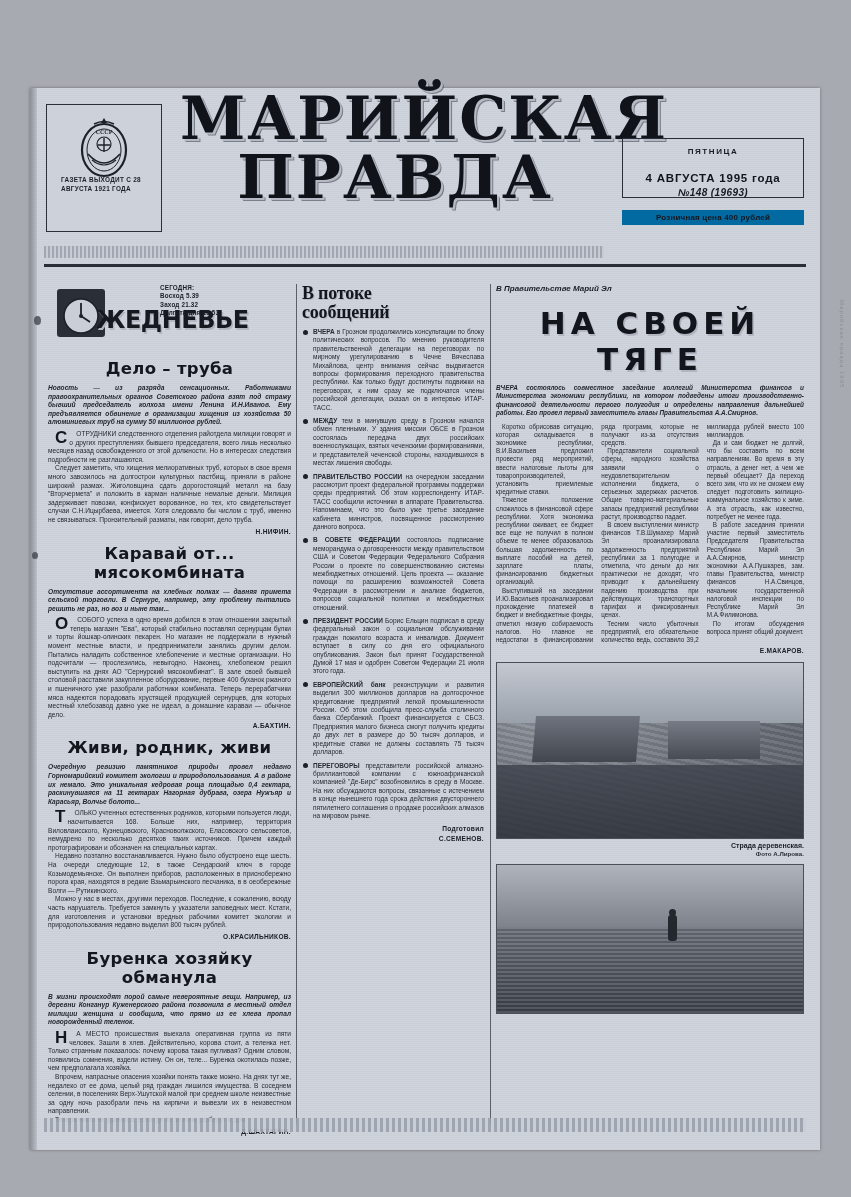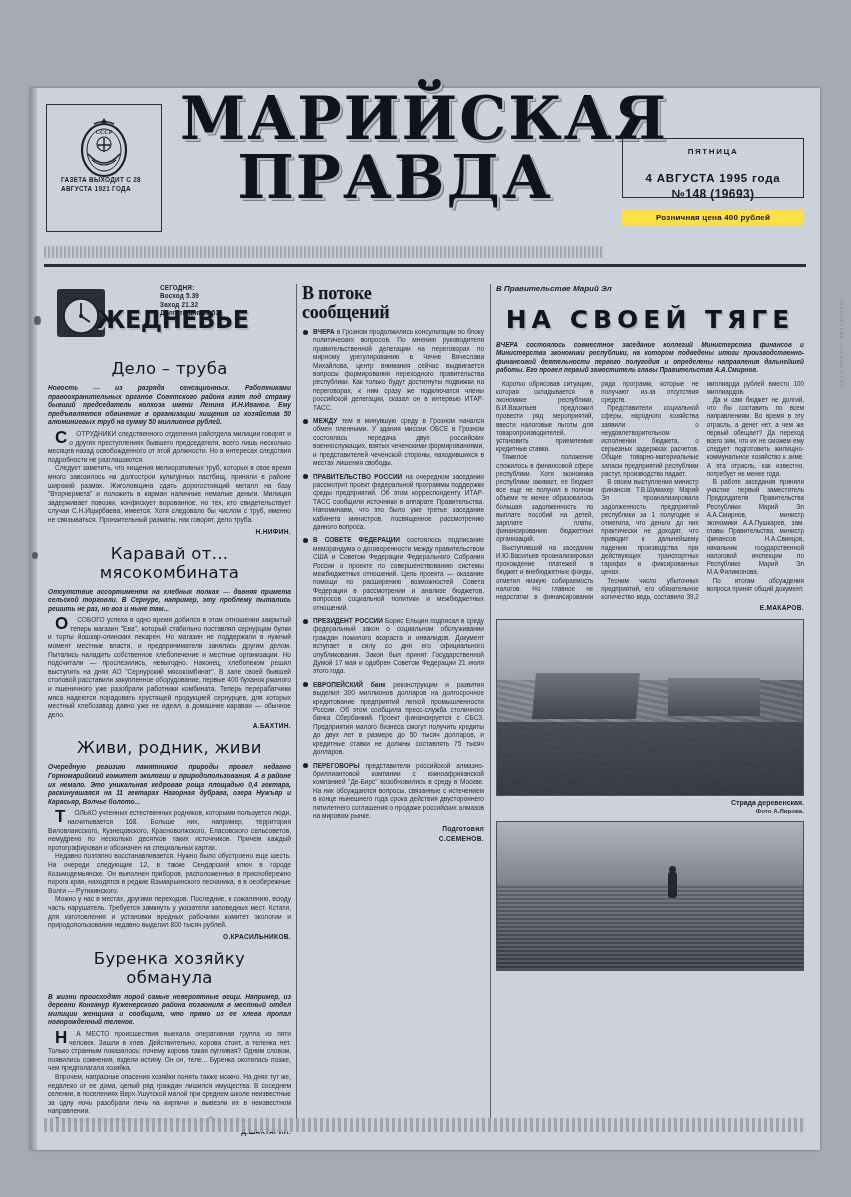--- a/index.html
+++ b/index.html
@@ -20,22 +20,22 @@
   .title-wrap{position:absolute;left:150px;top:4px;width:430px;text-align:center;}
   .title-l1,.title-l2{font-family:"DejaVu Serif",serif;font-weight:bold;color:#10131a;
     letter-spacing:2px;line-height:.92;
     text-shadow:2px 2px 0 #b4b9c4, 3px 3px 0 rgba(40,44,54,.5);}
   .title-l1{font-size:59px;}
   .title-l2{font-size:60px;margin-top:4px;}
   .datebox{position:absolute;left:592px;top:50px;width:182px;height:60px;border:1px solid #2a2e36;
     text-align:center;padding-top:8px;box-sizing:border-box;}
   .dw{font-size:8px;font-weight:bold;letter-spacing:1.6px;color:#181b22;}
   .dd{font-size:11.5px;font-weight:bold;letter-spacing:.8px;color:#12151c;margin-top:16px;}
-  .dn{font-size:12px;font-weight:bold;letter-spacing:.4px;color:#181b22;margin-top:3px;}
-  .pricebar{position:absolute;left:592px;top:122px;width:182px;height:15px;background:#fde047;
+  .dn{font-size:10px;font-weight:bold;letter-spacing:.4px;color:#181b22;margin-top:3px;font-style:italic;}
+  .pricebar{position:absolute;left:592px;top:122px;width:182px;height:15px;background:#0369a1;
     text-align:center;line-height:15px;font-size:8px;font-weight:bold;color:#14171e;letter-spacing:.2px;}
   .halftone{position:absolute;left:14px;top:158px;width:560px;height:12px;
     background:repeating-linear-gradient(90deg,#9aa0ab 0 2px,#c6cbd4 2px 4px),
                repeating-linear-gradient(0deg,#a6acb7 0 2px,#cbd0d8 2px 4px);
     opacity:.85;}
   
   .hr-thick{position:absolute;left:14px;width:762px;height:3px;background:#2a2e37;}
   .vr{position:absolute;width:1px;background:#5a5f69;}
   
   .col{position:absolute;box-sizing:border-box;}
@@ -44,40 +44,40 @@
   .colR{left:466px;top:196px;width:308px;}
   
   .ej{position:relative;height:66px;margin-bottom:4px;}
   .ej-clock{position:absolute;left:6px;top:2px;width:54px;height:54px;}
   .ej-word{position:absolute;left:48px;top:22px;font-family:"DejaVu Sans",sans-serif;
     font-weight:bold;font-size:24px;letter-spacing:-.5px;color:#16191f;
     text-shadow:1.5px 1.5px 0 #b0b5c0;}
   .ej-today{position:absolute;left:112px;top:0px;font-size:6.3px;line-height:8.4px;
     font-weight:bold;color:#1b1e25;letter-spacing:.2px;}
   
-  h2.hl{font-family:"DejaVu Sans",sans-serif;font-weight:normal;font-size:16.5px;
+  h2.hl{font-family:"DejaVu Sans",sans-serif;font-weight:bold;font-size:16.5px;
     text-align:center;color:#14171d;margin:9px 0 6px;letter-spacing:.3px;}
   .lede{font-size:6.6px;line-height:8.6px;font-style:italic;font-weight:bold;
     text-align:justify;color:#22262e;margin:0 0 3px;}
   .body{font-size:6.6px;line-height:8.6px;text-align:justify;color:#262a32;margin:0;}
   .body p{margin:0;text-indent:7px;}
   .dropcap:first-letter{float:left;font-size:17px;line-height:14px;font-weight:bold;
     padding:1px 2px 0 0;color:#14171d;}
   .byline{font-size:6.6px;font-weight:bold;text-align:right;color:#1b1e25;margin-top:3px;letter-spacing:.3px;}
   
   .flow-title{font-family:Liberation Serif, serif;font-weight:bold;font-size:18px;
     line-height:19px;color:#14171d;margin:0 0 6px;letter-spacing:-.2px;
     text-shadow:1px 1px 0 #b4b9c4;}
   .item{position:relative;padding-left:11px;margin-bottom:5px;}
   .bullet{position:absolute;left:1px;top:1.5px;width:5px;height:5px;border-radius:50%;background:#1d2028;}
   .item .txt{font-size:6.5px;line-height:8.4px;text-align:justify;color:#262a32;}
   .item .lead{font-weight:bold;}
   
   .kicker{font-size:8px;font-style:italic;font-weight:bold;text-align:left;color:#1b1e25;margin:0 0 12px;}
-  .bigtitle{font-family:"DejaVu Sans",sans-serif;font-weight:bold;font-size:25px;
+  .bigtitle{font-family:"DejaVu Sans",sans-serif;font-weight:bold;font-size:31px;
     text-align:center;letter-spacing:5px;color:#12151b;margin:0 0 7px;
     text-shadow:1.5px 1.5px 0 #b0b5c0;}
   .rlede{font-size:6.4px;line-height:8.4px;font-style:italic;font-weight:bold;
     text-align:justify;color:#22262e;margin:0 0 5px;}
   .three{column-count:3;column-gap:8px;}
   .three p{margin:0;text-indent:6px;font-size:6.3px;line-height:8.2px;text-align:justify;color:#262a32;}
   
   .photo{position:relative;overflow:hidden;border:1px solid #4a4f58;}
   .ph1{background:
       radial-gradient(ellipse at 20% 30%, #8f949d 0%, #6f747e 45%, #555a64 100%),

